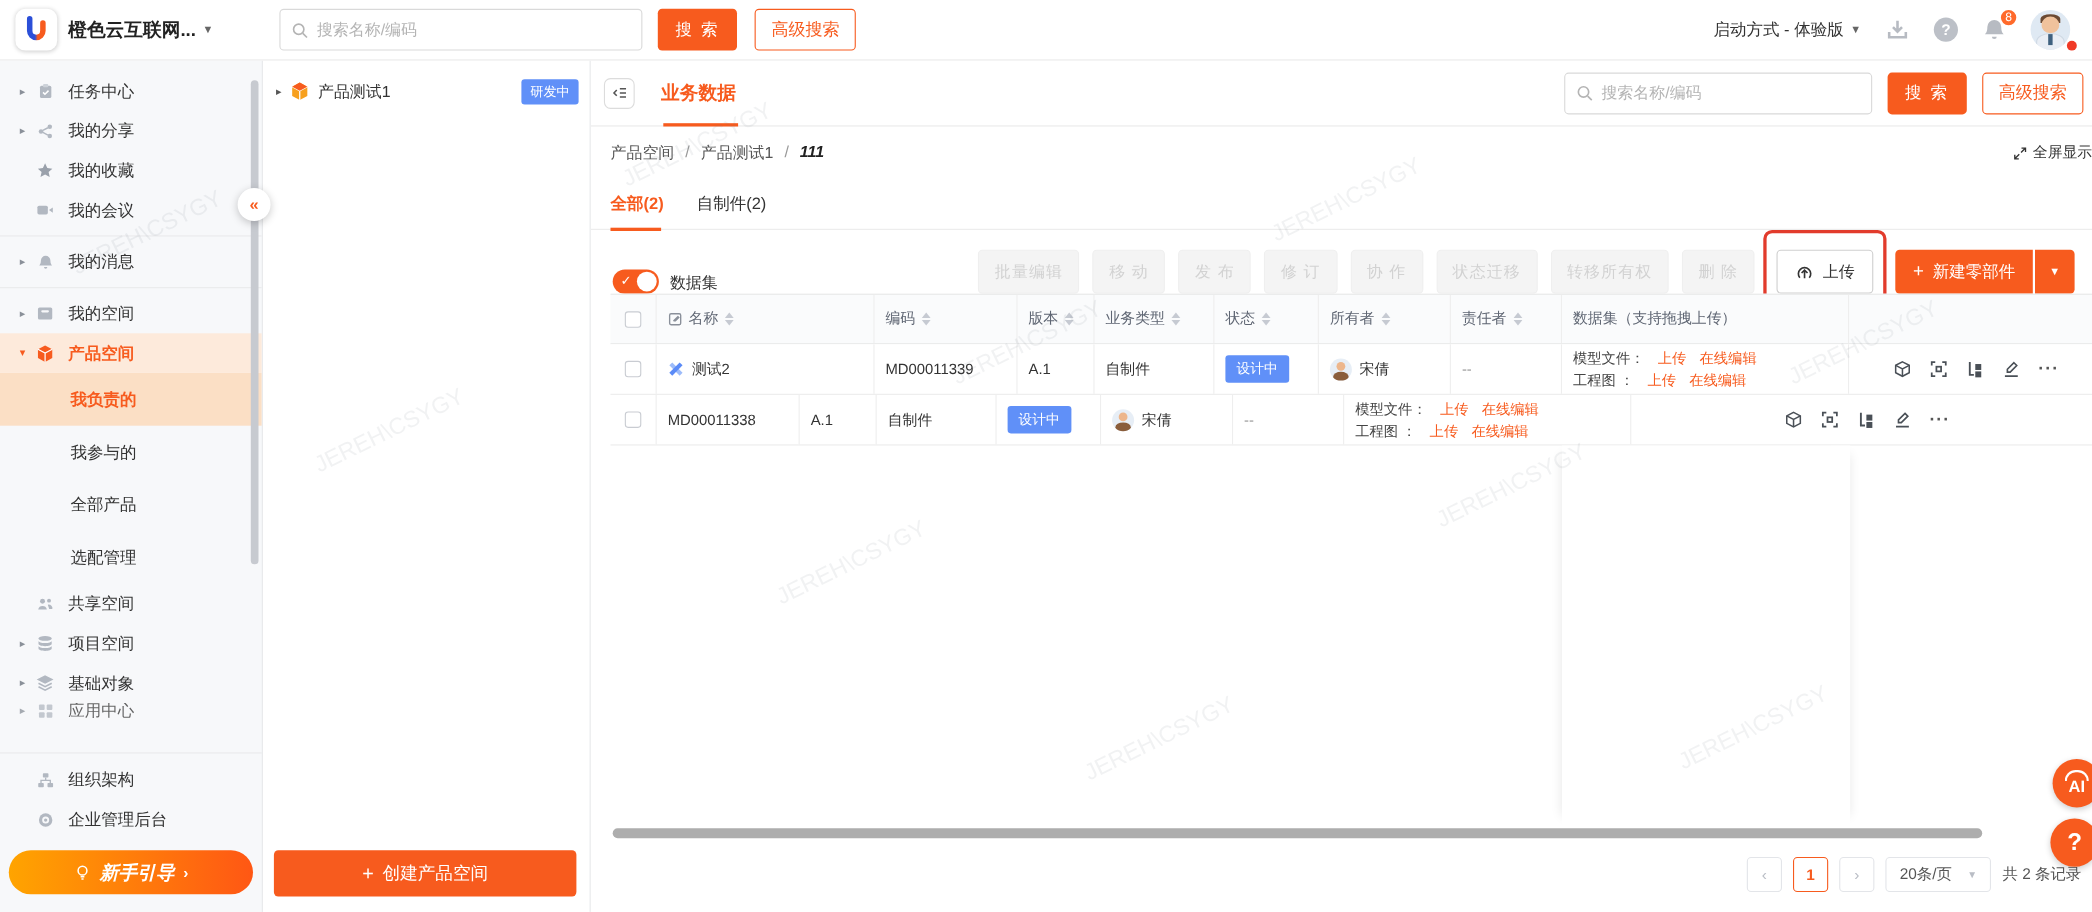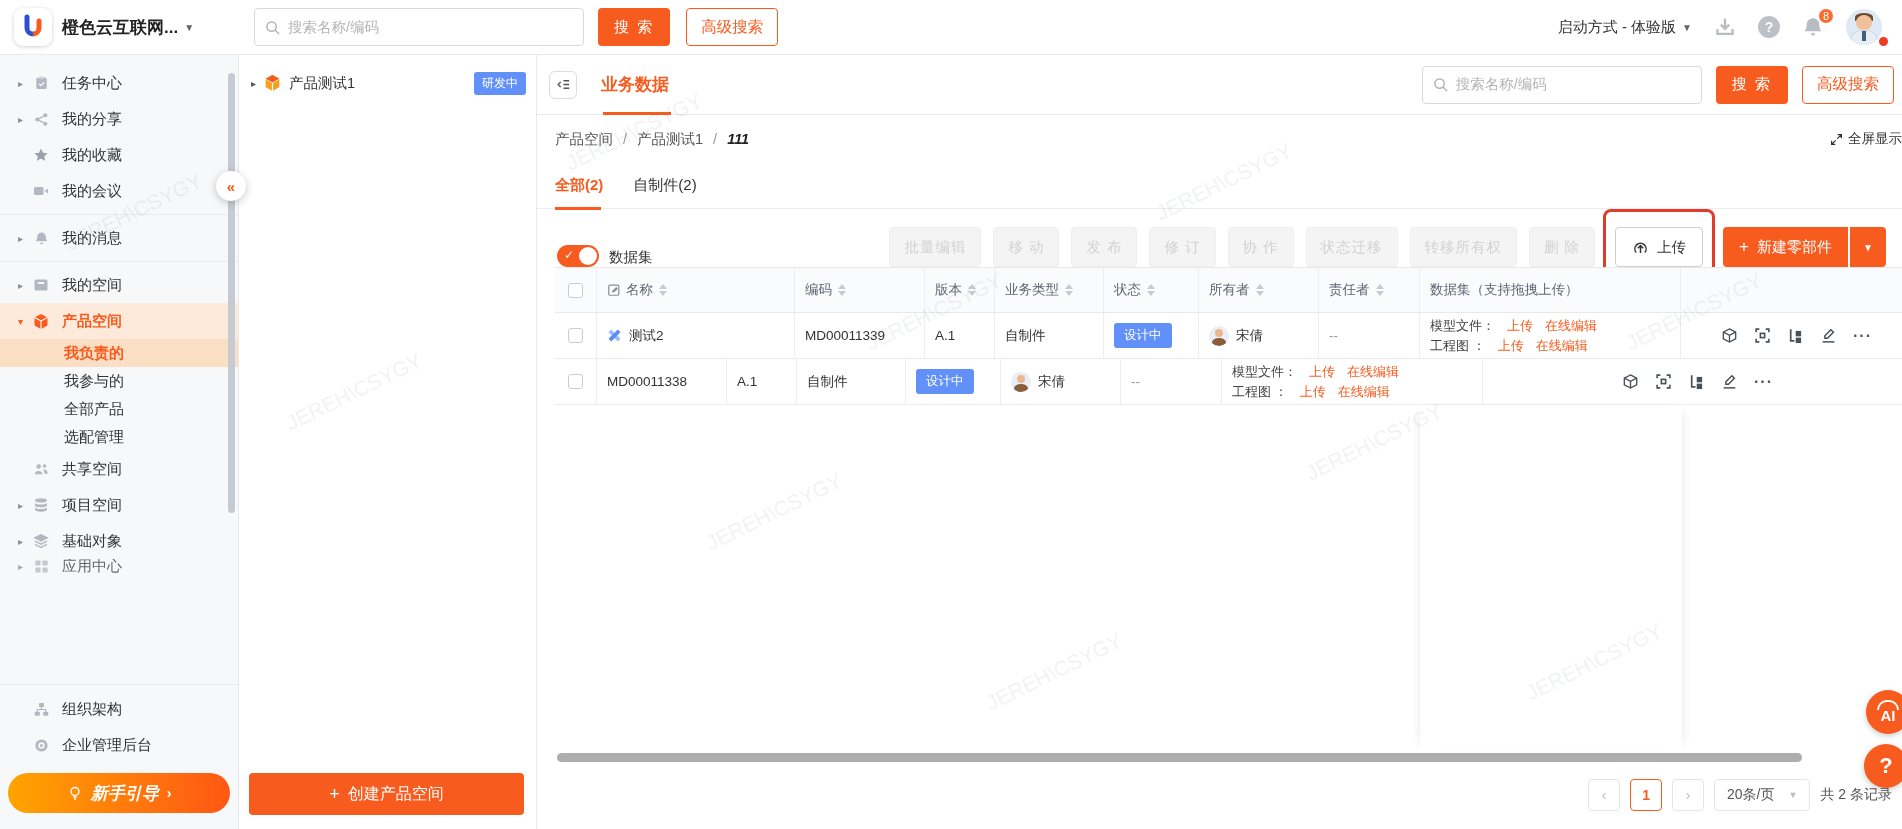--- a/index.html
+++ b/index.html
@@ -43,21 +43,21 @@
   
   #sidebar { position:absolute; left:0; top:55px; width:239px; bottom:0; background:#f7f8fa;
     border-right:1px solid #e7e8ea; display:flex; flex-direction:column; z-index:10; }
   .sb-scroll { position:relative; flex:1; overflow:hidden; padding-top:10px; }
   .sb-item { height:36px; display:flex; align-items:center; padding-left:18px; font-size:15px;
     color:#333; cursor:pointer; position:relative; }
   .sb-caret { width:14px; font-size:10px; color:#8a9099; flex:0 0 14px; }
   .sb-icon { width:18px; height:16px; margin-right:12px; display:flex; align-items:center; justify-content:center; }
   .sb-item.active-parent { background:#fdeadb; color:#f75b1e; font-weight:bold; }
   .sb-item.active-parent .sb-caret { color:#f75b1e; }
-  .sb-child { height:28px; display:flex; align-items:center; padding-left:64px; font-size:15px; color:#333; cursor:pointer; }
+  .sb-child { height:48px; display:flex; align-items:center; padding-left:64px; font-size:15px; color:#333; cursor:pointer; }
   .sb-child.selected { background:#fbdfc5; color:#f75b1e; font-weight:bold; }
   .sb-divider { height:1px; background:#e9eaec; margin:5px 0; }
   .sb-trunc { height:15px; overflow:hidden; opacity:.75; }
   .sb-footer { border-top:1px solid #e9eaec; padding-top:6px; padding-bottom:6px; }
   .sb-scrollbar { position:absolute; right:3px; top:18px; width:7px; height:440px; border-radius:4px; background:#c7cad0; }
   .guide-btn { margin:10px 8px 10px 8px; height:40px; border-radius:21px;
     background:linear-gradient(90deg,#ffa400,#ff5714); color:#fff; font-size:17px; font-weight:bold;
     font-style:italic; display:flex; align-items:center; justify-content:center; gap:8px; cursor:pointer; }
   .guide-arrow { font-style:normal; font-size:14px; }
 

